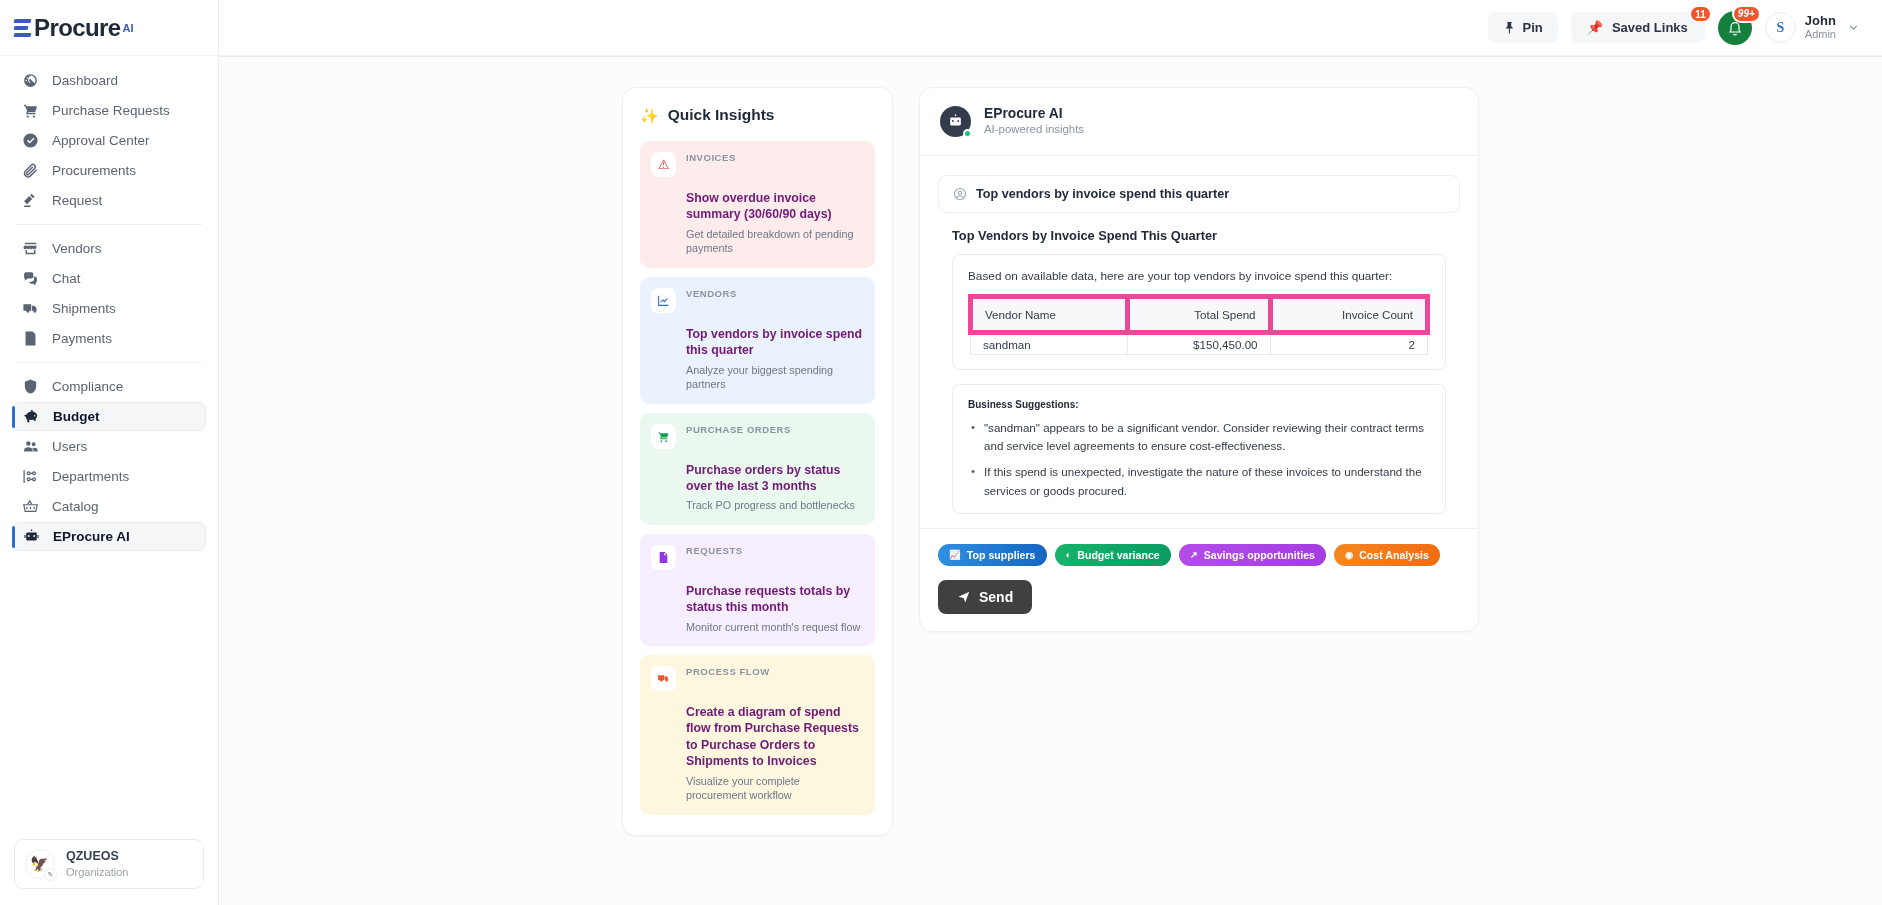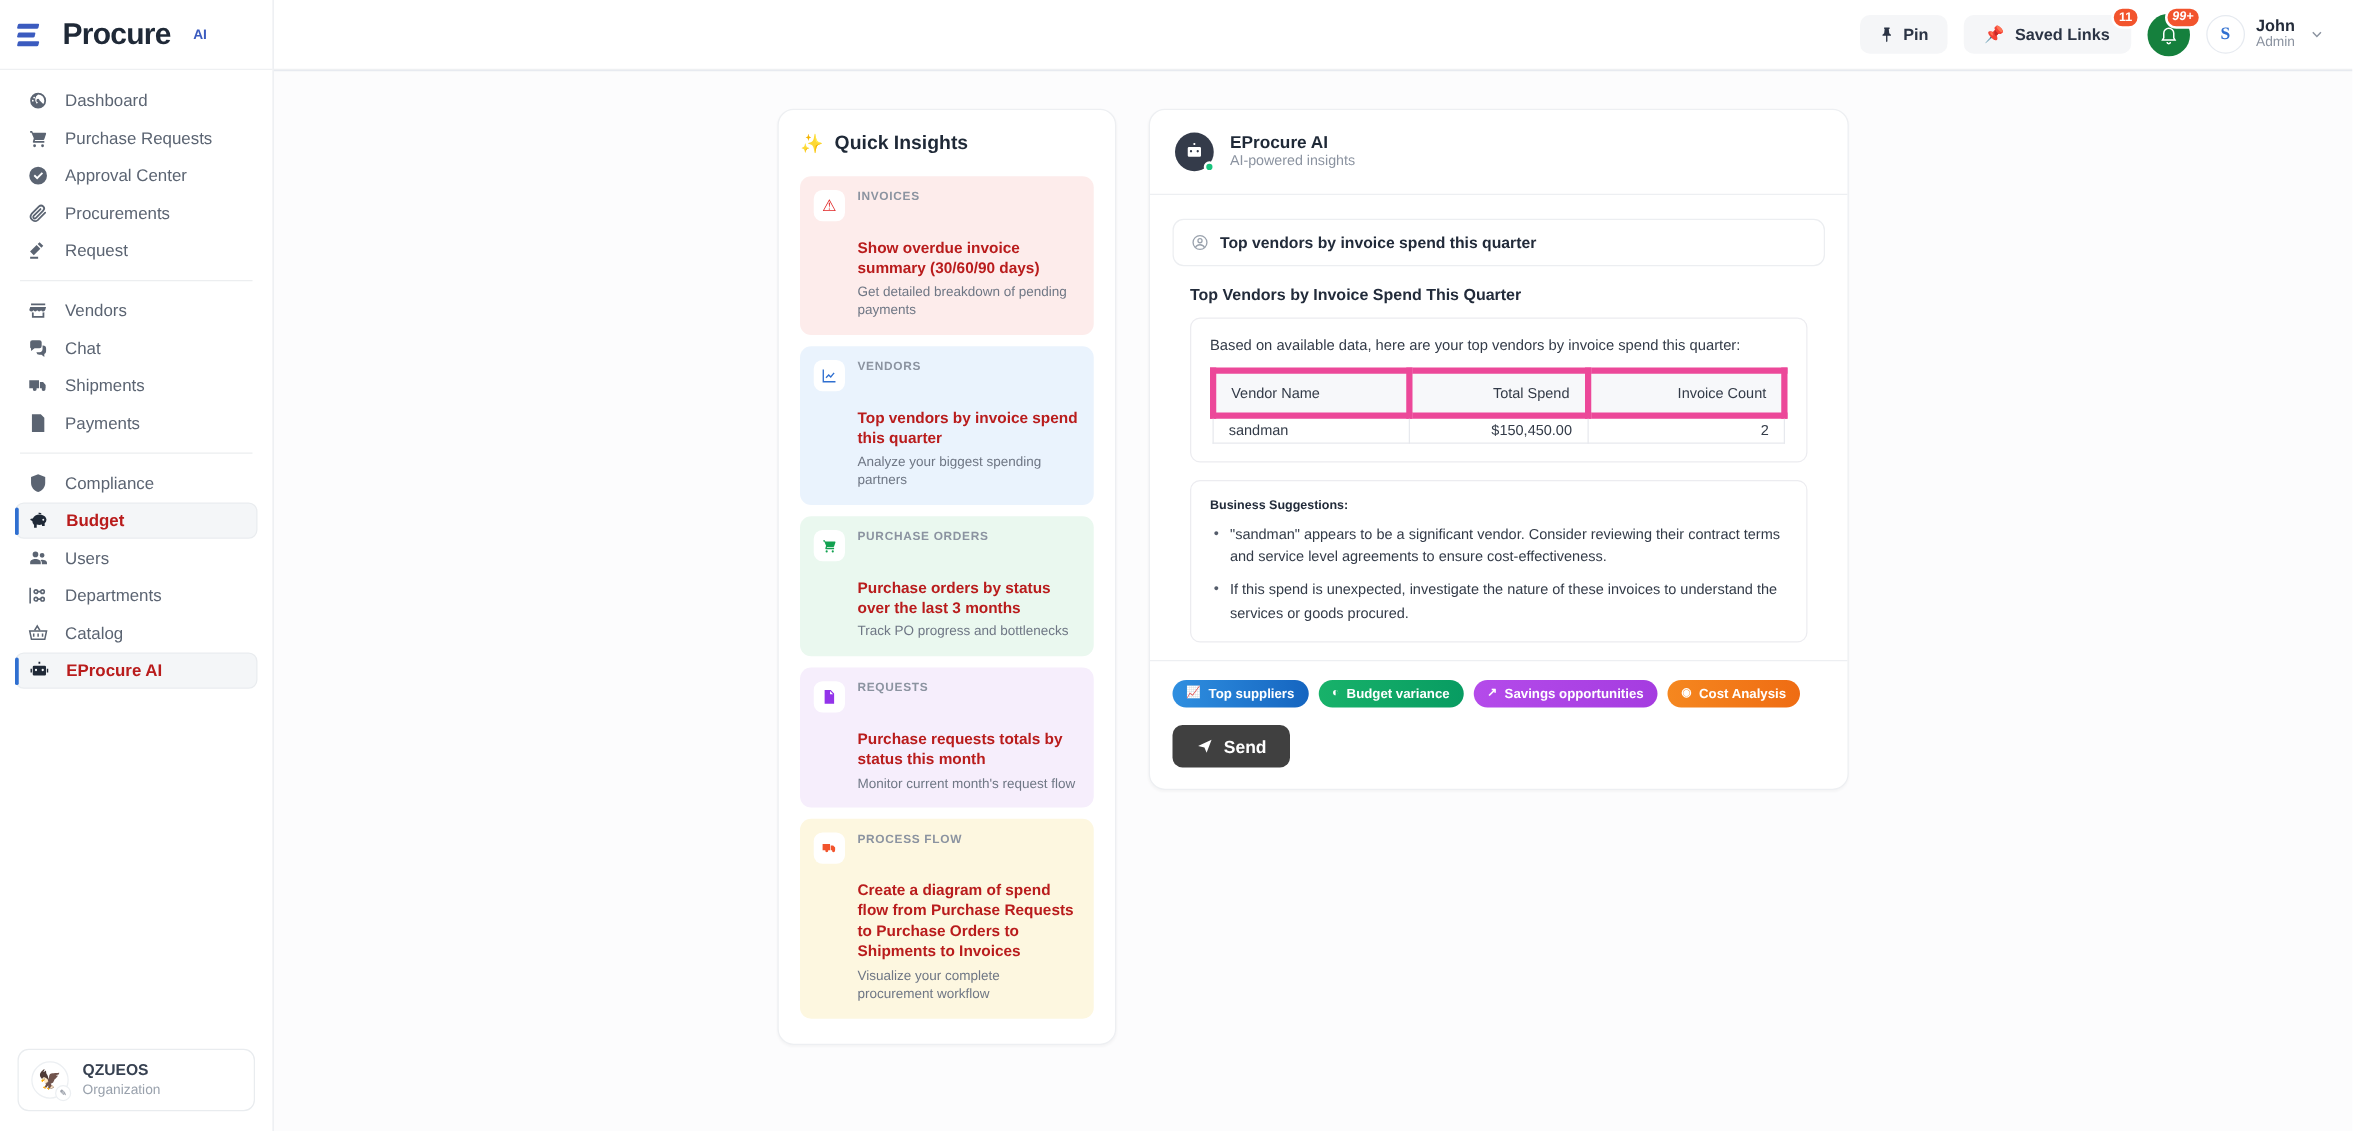--- a/index.html
+++ b/index.html
@@ -20,21 +20,21 @@
     flex: 0 0 219px;
     position: relative;
   }
   .brand {
     height: 56px;
     display: flex; align-items: center;
     padding-left: 14px;
     flex: 0 0 56px;
     border-bottom: 1px solid #eef0f2;
   }
-  .brand-logo { display: flex; align-items: center; gap: 18px; }
+  .brand-logo { display: flex; align-items: center; gap: 2px; }
   .brand-e {
     display: inline-block; width: 17px; height: 22px;
     position: relative; margin-right: 1px;
   }
   .brand-e i {
     position: absolute; left: 0; height: 4px; background: #3b5bbf;
     border-radius: 1px; display: block;
   }
   .brand-e i:nth-child(1) { top: 2px;  width: 17px; transform: skewX(-14deg); }
   .brand-e i:nth-child(2) { top: 9px;  width: 14px; transform: skewX(-14deg); }
@@ -50,21 +50,21 @@
   .nav { padding: 10px 12px 0 12px; flex: 1 1 auto; overflow: hidden; }
   .nav-sep { height: 1px; background: #eceef0; margin: 9px 4px; }
   .nav-item {
     display: flex; align-items: center; gap: 13px;
     height: 29px; padding: 0 10px; margin-bottom: 1px;
     border-radius: 7px; cursor: pointer;
     color: #5b6472; font-size: 13.5px; position: relative;
   }
   .nav-item .label { white-space: nowrap; }
   .nav-item.active {
-    background: #f4f6f8; color: #b91c1c; font-weight: bold;
+    background: #f4f6f8; color: #0f172a; font-weight: bold;
     border: 1px solid #e9ecef;
   }
   .nav-item.active::before {
     content: ""; position: absolute; left: -1px; top: 3px;
     width: 3px; height: 22px; background: #2f6fd0; border-radius: 2px;
   }
   .nav-ico { width: 17px; height: 17px; flex: 0 0 17px; display: block; color: #5b6472; }
   .nav-item.active .nav-ico { color: #1f2937; }
 
   .org-box {
@@ -169,21 +169,21 @@
   .ins-icon {
     width: 25px; height: 25px; flex: 0 0 25px; border-radius: 7px;
     background: #ffffff; display: flex; align-items: center; justify-content: center;
     font-size: 13px;
   }
   .ins-cat {
     font-size: 9.5px; font-weight: bold; letter-spacing: .55px;
     color: #8b93a0; text-transform: uppercase; margin-bottom: 2px;
   }
   .ins-title {
-    font-size: 12.3px; font-weight: bold; color: #b91c1c;
+    font-size: 12.3px; font-weight: bold; color: #701a75;
     line-height: 1.33; margin-bottom: 4px; margin-top: 27px;
   }
   .ins-desc { font-size: 10.8px; color: #6f7785; line-height: 1.35; }
 
   
   .chat {
     width: 560px; flex: 0 0 560px;
     background: #ffffff; border: 1px solid #edeff2; border-radius: 13px;
     display: flex; flex-direction: column;
     max-height: 606px; align-self: flex-start;

